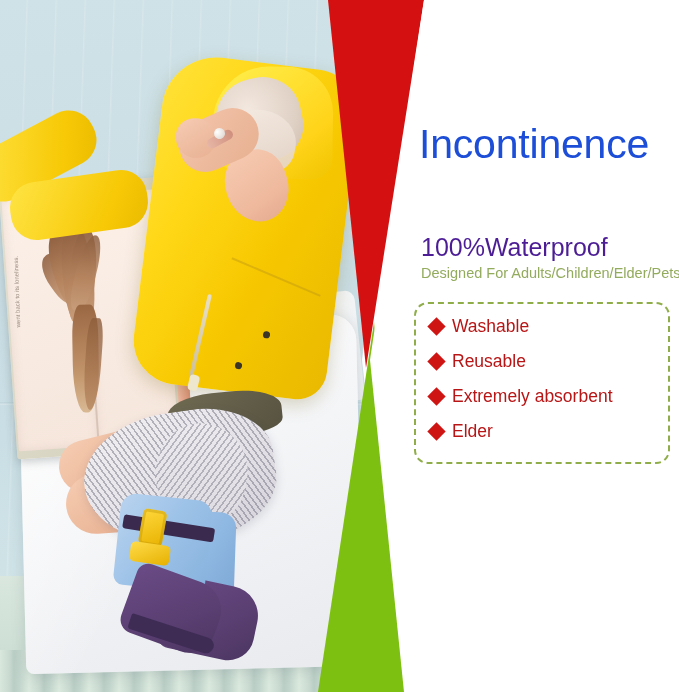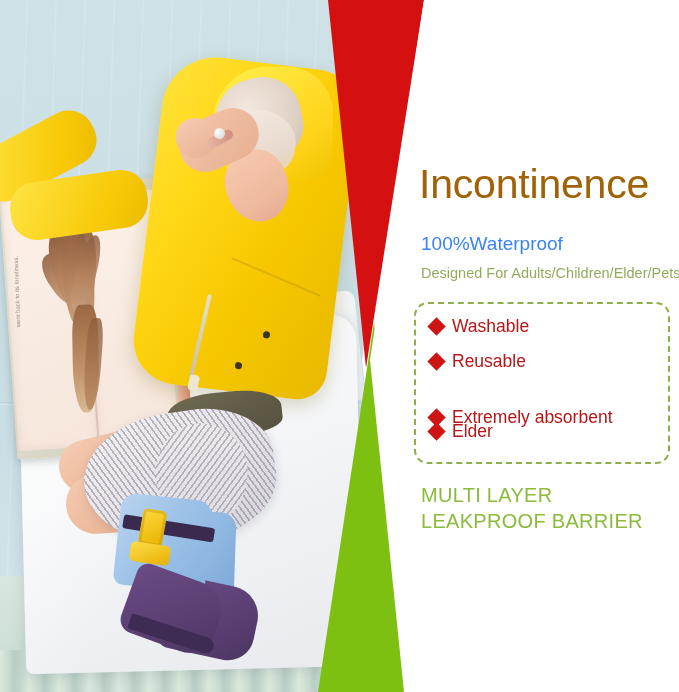--- a/index.html
+++ b/index.html
@@ -391,29 +391,28 @@
     position: absolute;
     left: 410px; top: 0;
     width: 269px; height: 692px;
   }
   .title {
     position: absolute;
     left: 9px; top: 122px;
     width: 258px;
     font-size: 41px;
     line-height: 45px;
-    color: #a16207;
+    color: #1d4ed8;
     letter-spacing: -.2px;
-    margin-top: 40px;
   }
   .sub1 {
     position: absolute;
     left: 11px; top: 233px;
-    font-size: 19px;
-    color: #3b82f6;
+    font-size: 25px;
+    color: #4c1d95;
   }
   .sub2 {
     position: absolute;
     left: 11px; top: 265px;
     font-size: 14.5px;
     color: #93ab5d;
     white-space: nowrap;
   }
   .features {
     position: absolute;
@@ -428,21 +427,21 @@
     left: 14px;
     display: flex;
     align-items: center;
     gap: 9px;
     color: #b81616;
     font-size: 17.5px;
     white-space: nowrap;
   }
   .r0 { top: 12px; }
   .r1 { top: 47px; }
-  .r2 { top: 82px; margin-top: 21px; }
+  .r2 { top: 82px; }
   .r3 { top: 117px; }
   .diamond {
     width: 13px; height: 13px;
     background: #cf1414;
     transform: rotate(45deg);
     flex: 0 0 auto;
   }
   .tagline {
     position: absolute;
     left: 11px; top: 482px;
@@ -568,19 +567,15 @@
         <span>Extremely absorbent</span>
       </div>
 
       <div class="feat-row r3">
         <span class="diamond"></span>
         <span>Elder</span>
       </div>
 
     </div>
 
-    <div class="tagline">
-      <span>MULTI LAYER</span><br>
-      <span>LEAKPROOF BARRIER</span>
-    </div>
 
   </div>
 </div>
 
 </body></html>

